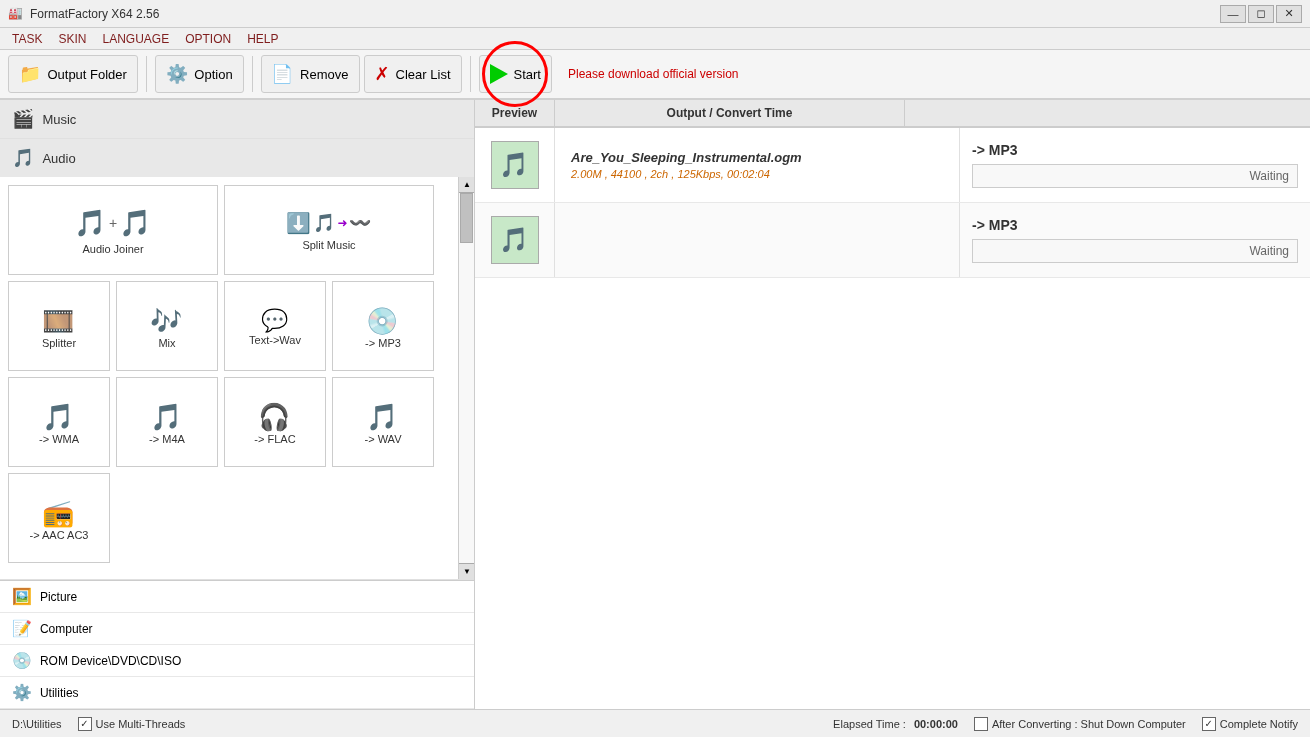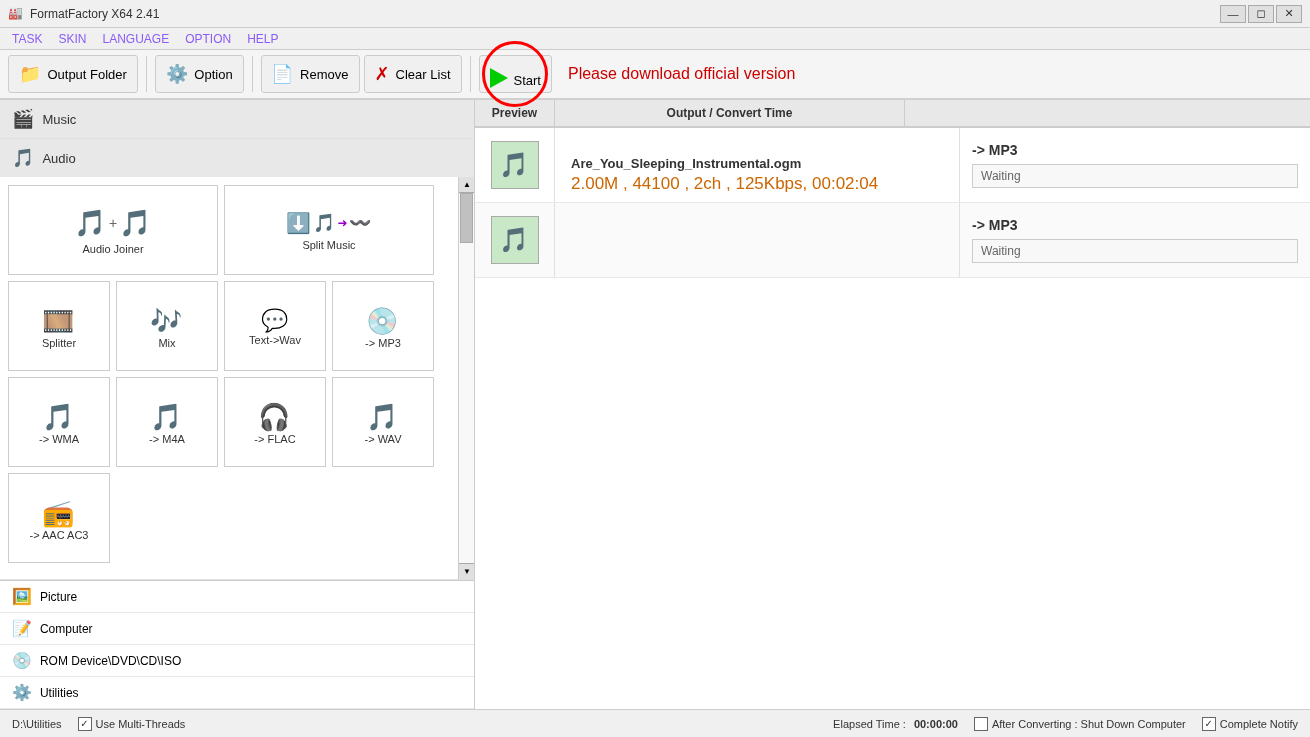--- a/index.html
+++ b/index.html
@@ -29,21 +29,21 @@
       background: #f0f0f0;
       height: 22px;
       display: flex;
       align-items: center;
       padding: 0 4px;
       border-bottom: 1px solid #ccc;
     }
     .menu-item {
       padding: 2px 8px;
       font-size: 12px;
-      color: #8b5cf6;
+      color: #7f1d1d;
       cursor: pointer;
     }
 
     
     .toolbar {
       background: #f5f5f5;
       height: 50px;
       display: flex;
       align-items: center;
       padding: 0 8px;
@@ -78,42 +78,42 @@
       height: 60px;
       border: 3px solid red;
       border-radius: 50%;
       top: 50%;
       left: 50%;
       transform: translate(-50%, -50%);
       pointer-events: none;
     }
     .start-btn {
       display: flex;
-      align-items: flex-end;
+      align-items: center;
       padding: 4px 10px;
       background: #f0f0f0;
       border: 1px solid #ccc;
       border-radius: 3px;
       cursor: pointer;
       gap: 6px;
       font-size: 13px;
       height: 38px;
     }
     .play-icon {
       width: 0;
       height: 0;
       border-top: 10px solid transparent;
       border-bottom: 10px solid transparent;
       border-left: 18px solid #00cc00;
     }
 
     
     .download-notice {
       color: #cc0000;
-      font-size: 16px;
+      font-size: 12px;
       margin-left: 12px;
       cursor: pointer;
     }
 
     
     .main-layout {
       display: flex;
       height: calc(737px - 28px - 22px - 50px - 28px);
     }
 
@@ -253,42 +253,43 @@
       border-right: 1px solid #e0e0e0;
       align-self: stretch;
     }
     .td-source {
       flex: 1;
       padding: 8px 16px;
       border-right: 1px solid #e0e0e0;
       align-self: stretch;
       display: flex;
       flex-direction: column;
-      justify-content: flex-end;
+      justify-content: center;
+      font-style: italic;
     }
     .td-output {
       width: 350px;
       padding: 8px 12px;
       display: flex;
       flex-direction: column;
       justify-content: center;
       gap: 6px;
       align-self: stretch;
     }
 
     .file-name { font-size: 13px; font-weight: bold; color: #333; }
-    .file-meta { font-size: 17px; color: #cc6600; margin-top: 3px; }
+    .file-meta { font-size: 11px; color: #cc6600; margin-top: 3px; }
     .output-format { font-size: 14px; font-weight: bold; color: #333; }
     .waiting-box {
       border: 1px solid #ccc;
       background: #f8f8f8;
       padding: 4px 8px;
       font-size: 12px;
       color: #666;
-      text-align: left;
+      text-align: right;
     }
 
     
     .thumb {
       width: 48px;
       height: 48px;
       background: #c8e8c8;
       display: flex;
       align-items: center;
       justify-content: center;
@@ -334,21 +335,21 @@
       padding: 8px 24px 8px 8px;
       overflow-y: scroll;
     }
     .audio-grid-inner::-webkit-scrollbar { display: none; }
   </style>
 </head>
 <body>
 
 <div class="title-bar">
   <span class="title-bar-icon">🏭</span>
-  <span class="title-bar-text">FormatFactory X64 2.41</span>
+  <span class="title-bar-text">FormatFactory X64 2.56</span>
   <div class="title-bar-controls">
     <div class="title-bar-btn">—</div>
     <div class="title-bar-btn">◻</div>
     <div class="title-bar-btn close">✕</div>
   </div>
 </div>
 
 <div class="menu-bar">
   <span class="menu-item">TASK</span>
   <span class="menu-item">SKIN</span>

